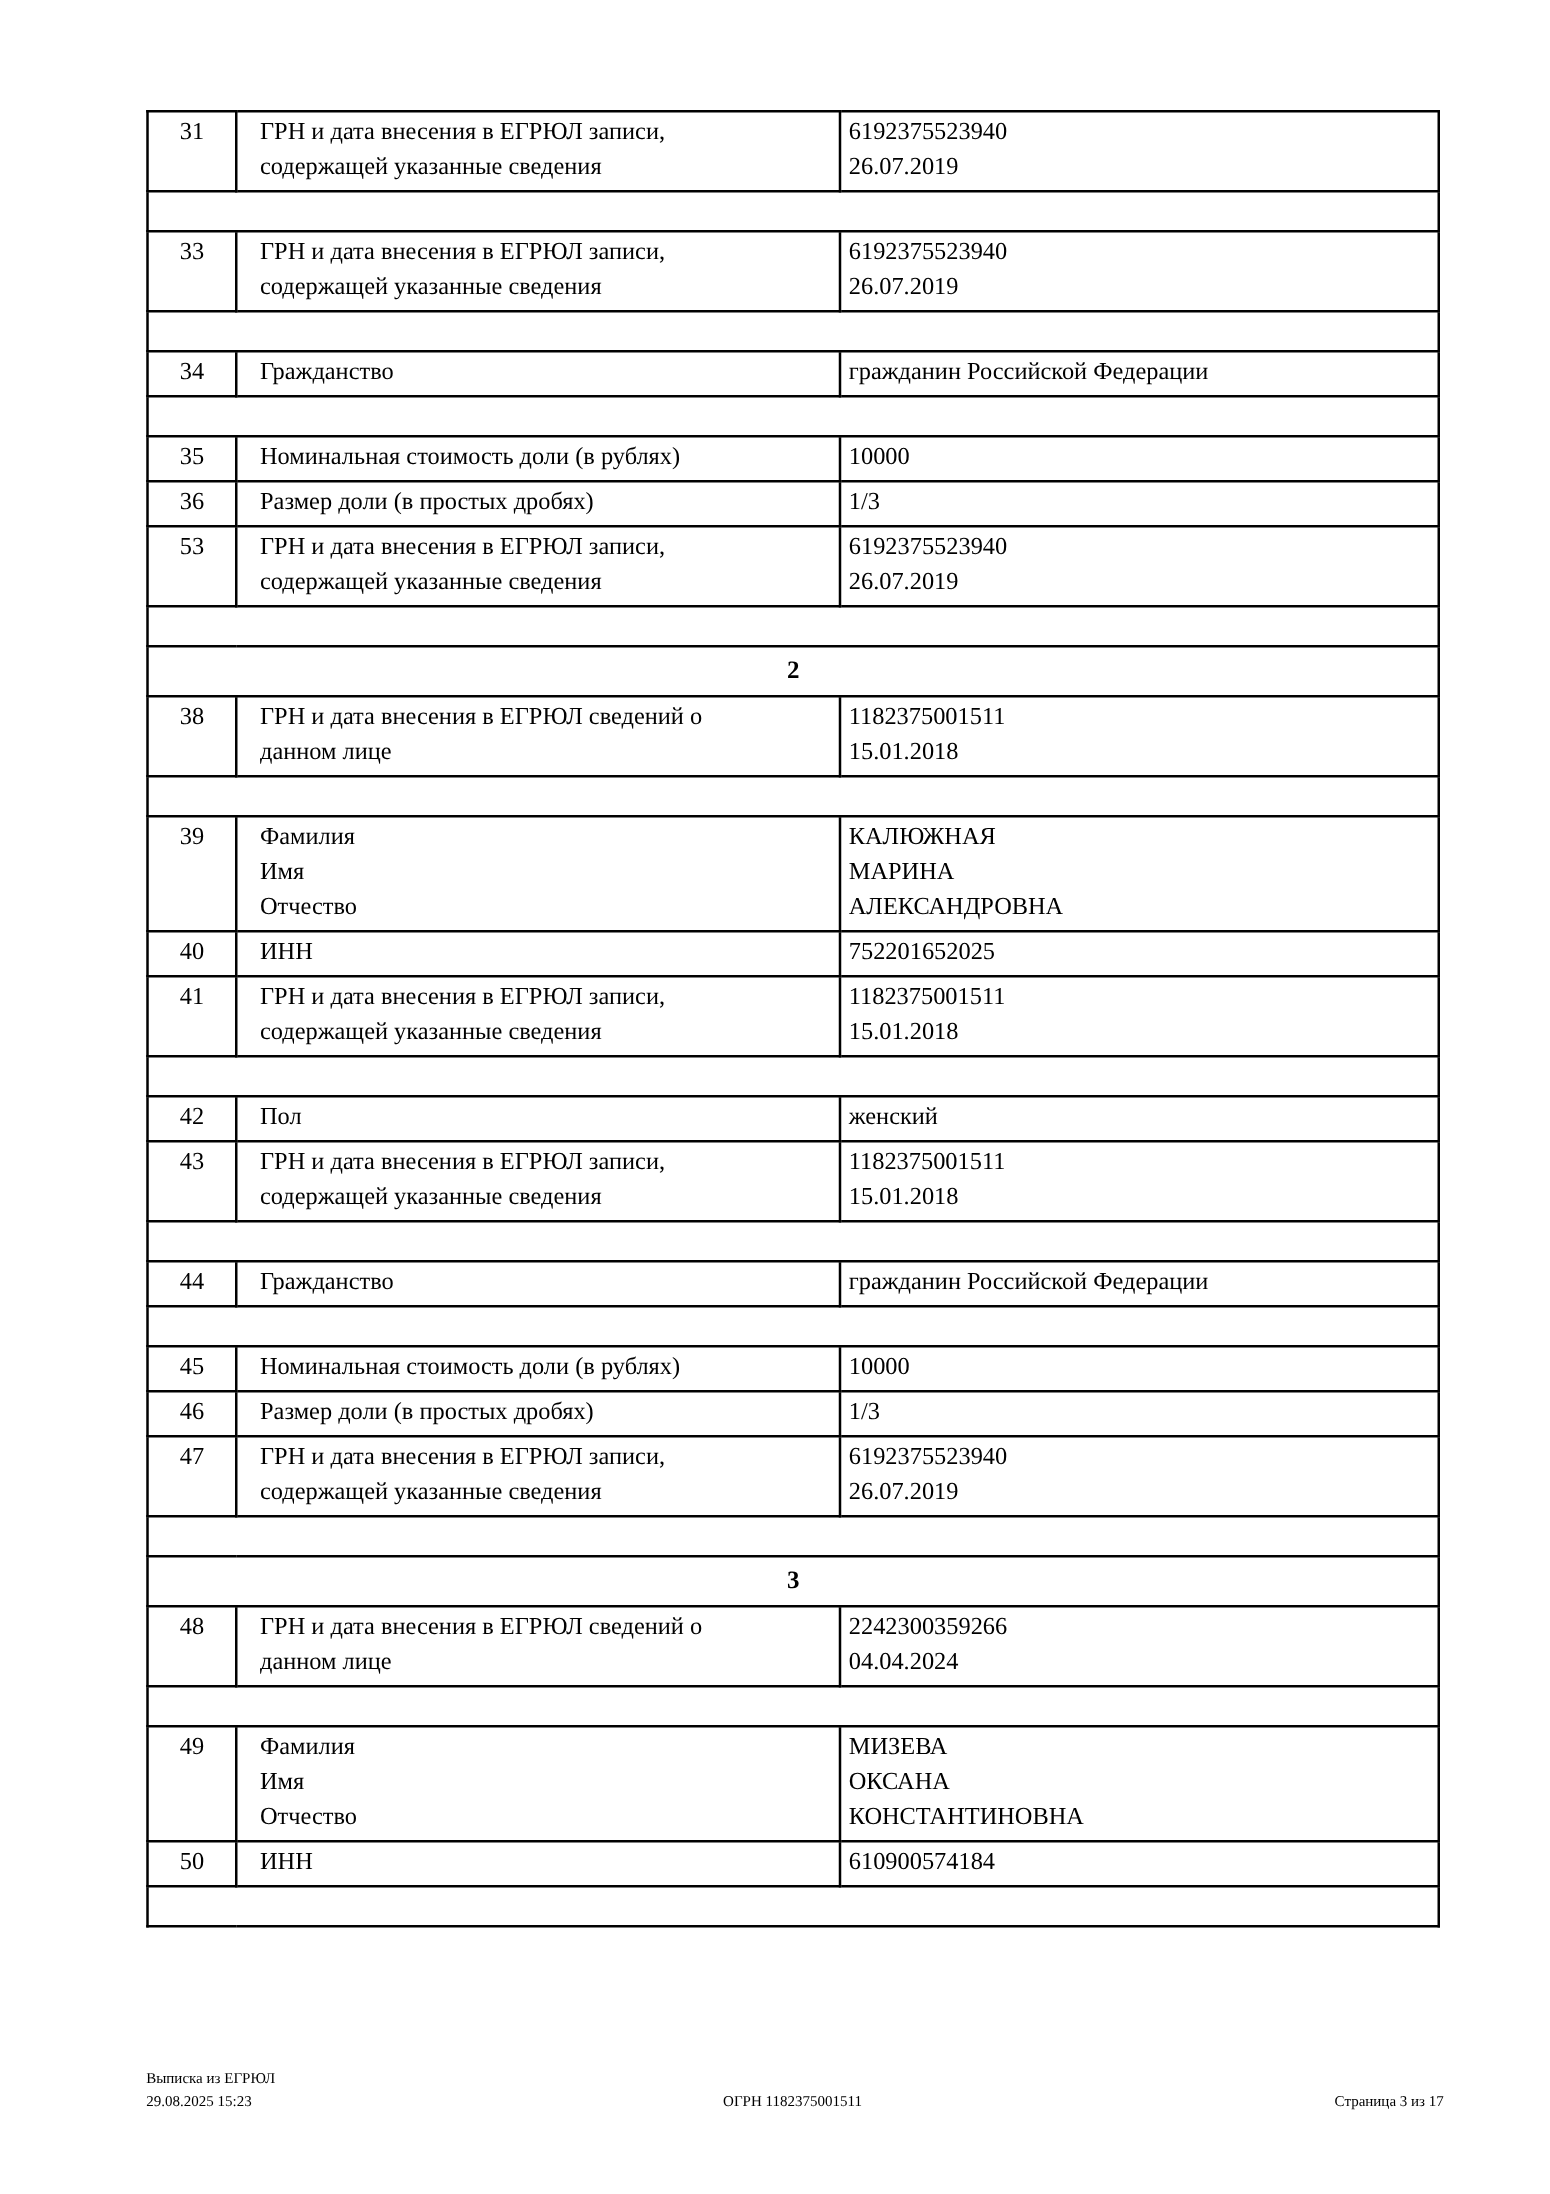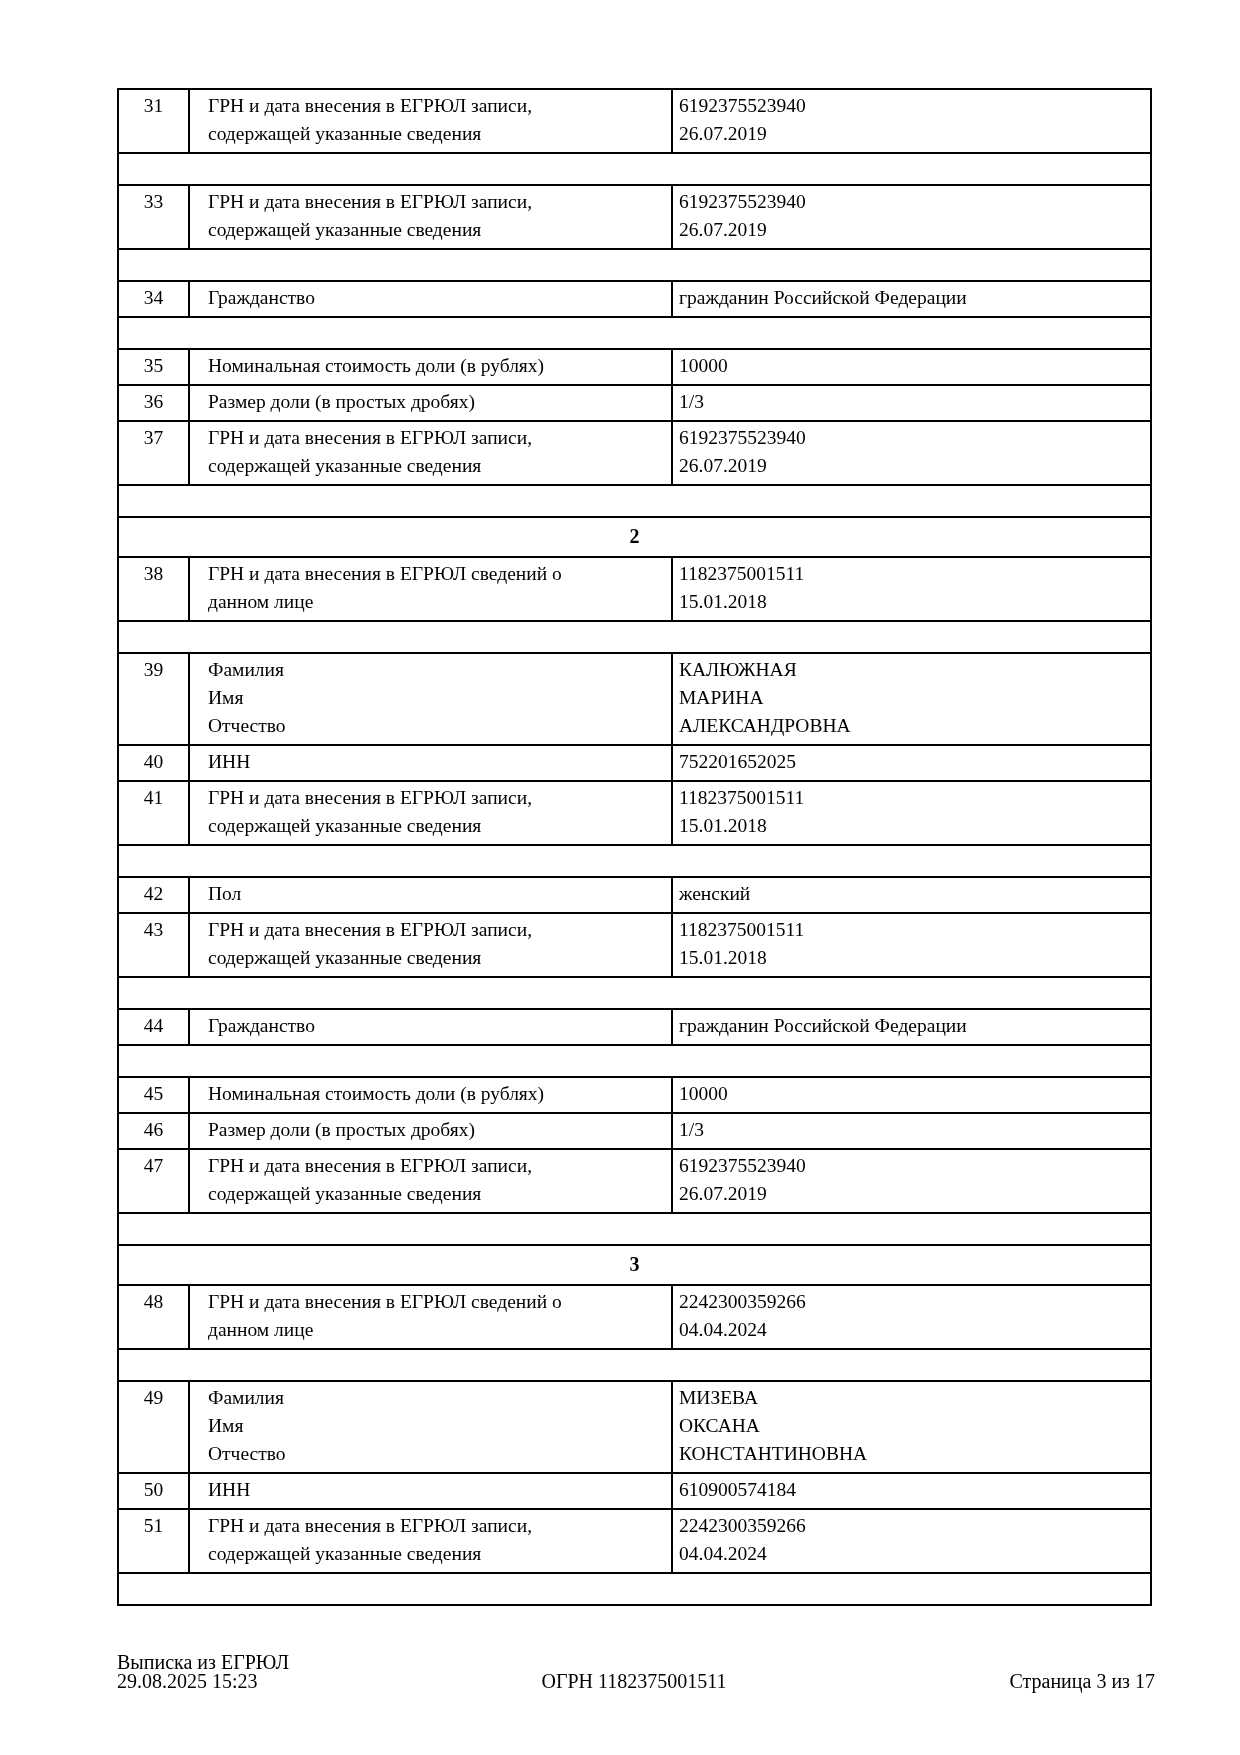--- a/index.html
+++ b/index.html
@@ -51,21 +51,21 @@
     font-size: 20px;
     padding: 4px 0 6px 0;
   }
   .line { white-space: nowrap; }
   #footer {
     position: absolute;
     left: 117px;
     top: 1653px;
     width: 1038px;
     height: 44px;
-    font-size: 20px;
+    font-size: 12px;
     line-height: 19px;
   }
   #footer .left-block {
     position: absolute;
     left: 0;
     top: 0;
   }
   #footer .center-block {
     position: absolute;
     left: 0;
@@ -145,21 +145,21 @@
         <tr>
           <td class="num">36</td>
           <td class="label">
             <div class="line">Размер доли (в простых дробях)</div>
           </td>
           <td class="value">
             <div class="line">1/3</div>
           </td>
         </tr>
         <tr>
-          <td class="num">37</td>
+          <td class="num">53</td>
           <td class="label">
             <div class="line">ГРН и дата внесения в ЕГРЮЛ записи,</div>
             <div class="line">содержащей указанные сведения</div>
           </td>
           <td class="value">
             <div class="line">6192375523940</div>
             <div class="line">26.07.2019</div>
           </td>
         </tr>
         <tr>
@@ -315,31 +315,20 @@
             <div class="line">КОНСТАНТИНОВНА</div>
           </td>
         </tr>
         <tr>
           <td class="num">50</td>
           <td class="label">
             <div class="line">ИНН</div>
           </td>
           <td class="value">
             <div class="line">610900574184</div>
-          </td>
-        </tr>
-        <tr>
-          <td class="num">51</td>
-          <td class="label">
-            <div class="line">ГРН и дата внесения в ЕГРЮЛ записи,</div>
-            <div class="line">содержащей указанные сведения</div>
-          </td>
-          <td class="value">
-            <div class="line">2242300359266</div>
-            <div class="line">04.04.2024</div>
           </td>
         </tr>
         <tr>
           <td colspan="3" class="spacer"></td>
         </tr>
       </tbody>
   </table>
 
   <div id="footer">
     <div class="left-block">

